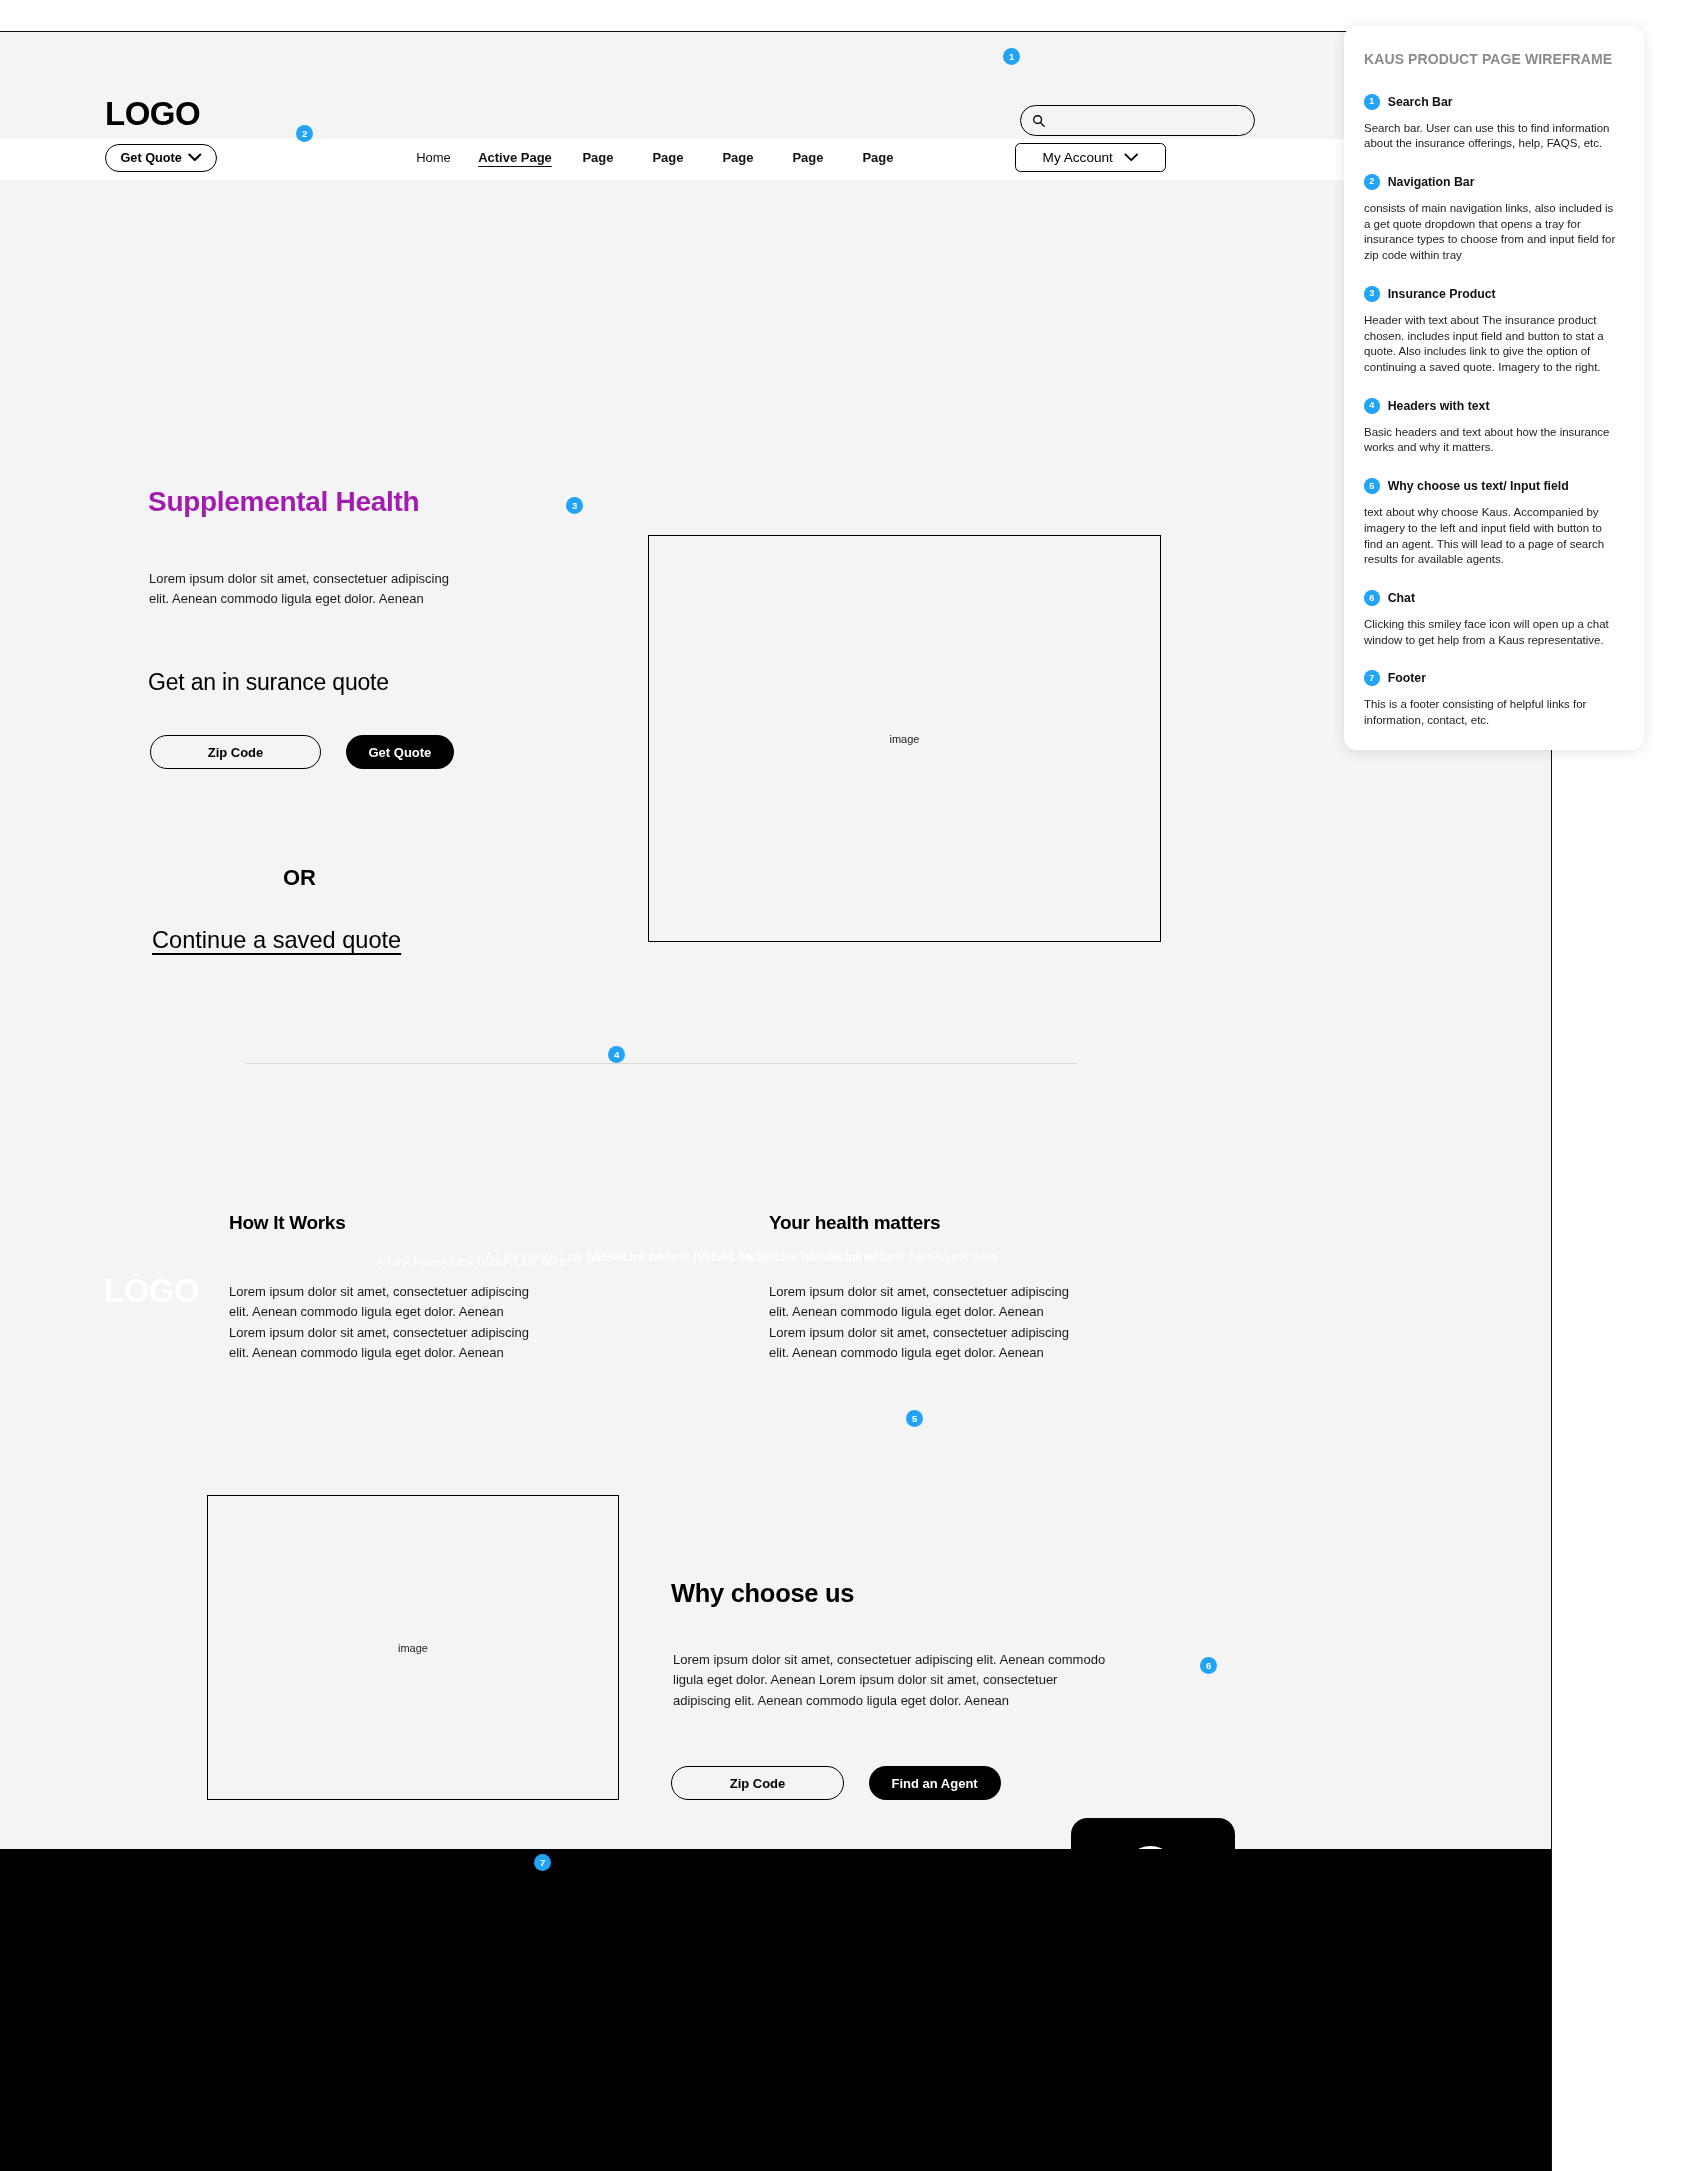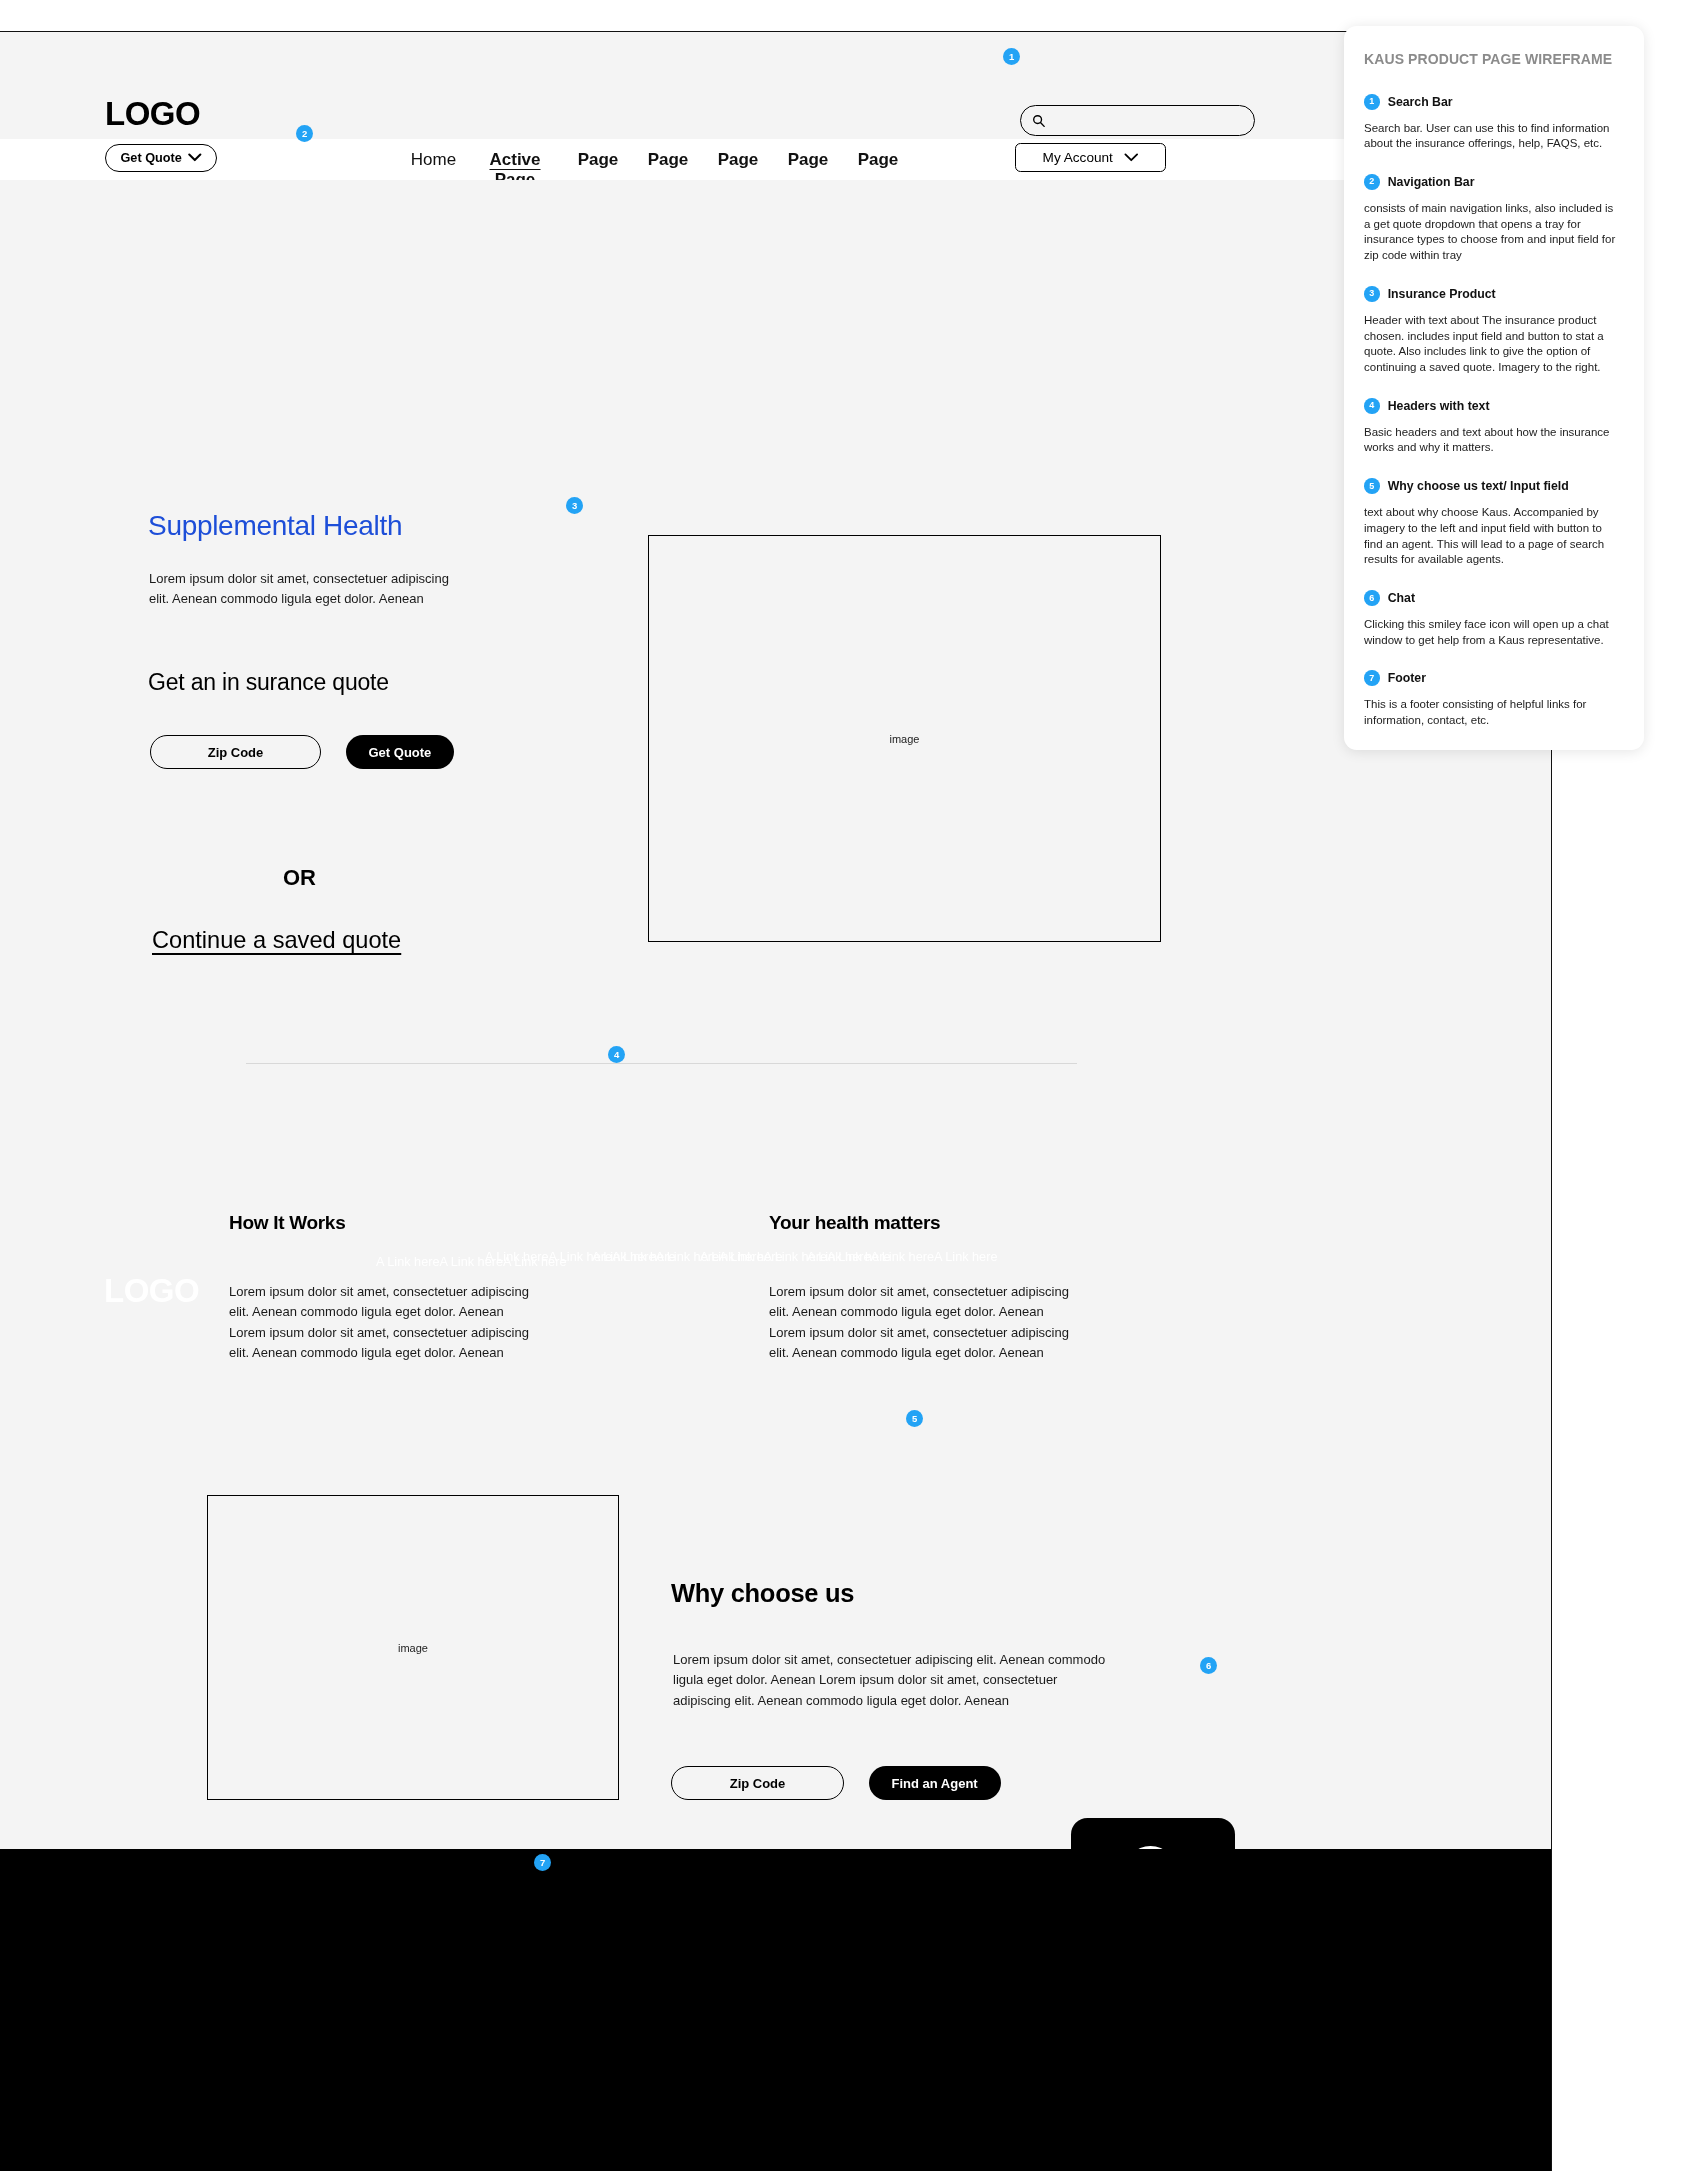--- a/index.html
+++ b/index.html
@@ -96,21 +96,21 @@
   }
   .nav-links {
     position: absolute;
     left: 400px;
     top: 11px;
     display: flex;
     align-items: baseline;
     gap: 0;
   }
   .nav-links a {
-    font-size: 17px;
+    font-size: 13px;
     color: #111;
     text-decoration: none;
     display: inline-block;
     text-align: center;
   }
   .nav-links a.nl-home { width: 67px; }
   .nav-links a.nl-active {
     width: 96px;
     font-weight: 700;
     text-decoration: underline;
@@ -141,24 +141,24 @@
   .main {
     position: relative;
     background: #f4f4f4;
     height: 1669px;
   }
 
   
   .hero-title {
     position: absolute;
     left: 148px;
-    top: 330px;
+    top: 306px;
     font-size: 28px;
-    font-weight: 400;
-    color: #1d4ed8;
+    font-weight: 700;
+    color: #a21caf;
     letter-spacing: -0.3px;
   }
   .hero-body {
     position: absolute;
     left: 149px;
     top: 389px;
     width: 318px;
     font-size: 13px;
     line-height: 1.55;
     color: #1a1a1a;

